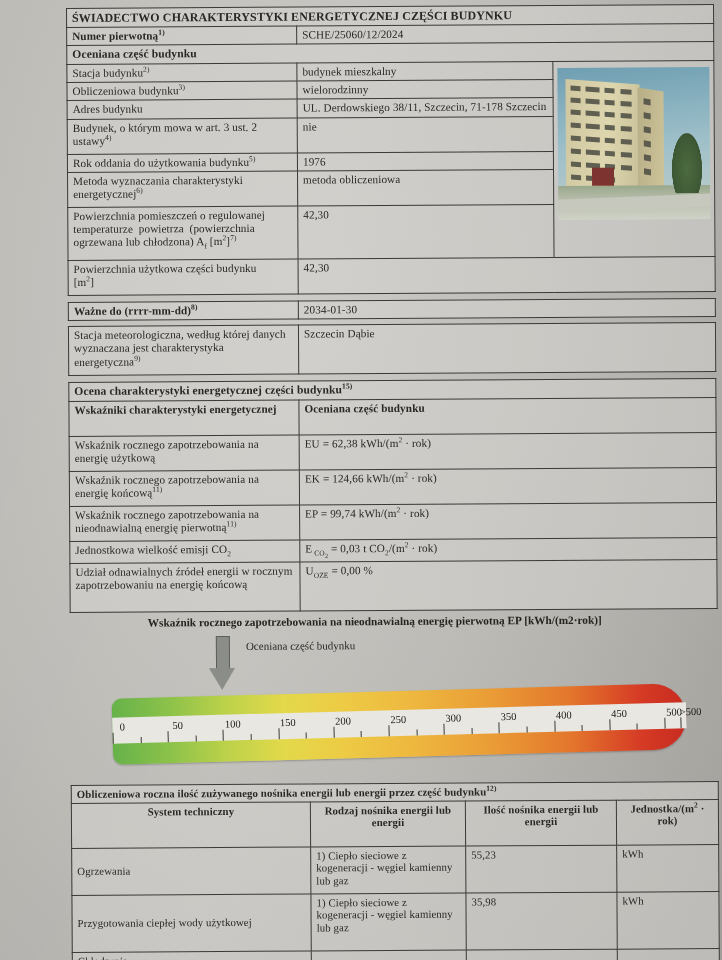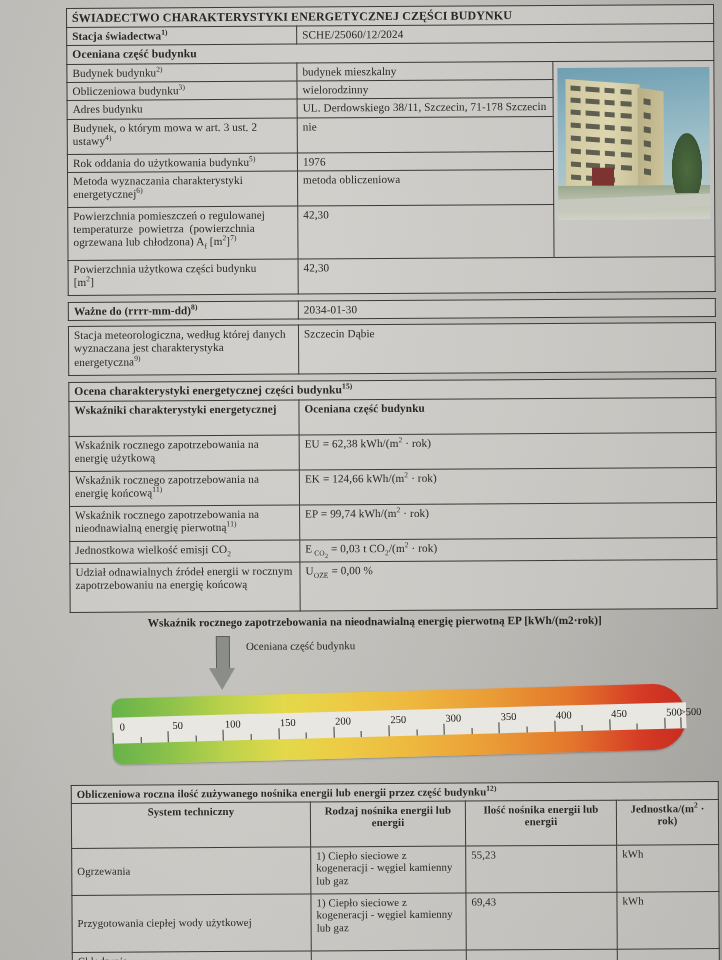--- a/index.html
+++ b/index.html
@@ -106,29 +106,29 @@
 <div id="sheet"></div>
 
 <div id="page">
 
   <table>
     <tbody>
         <tr>
       <td colspan="3" class="b" style="font-size:12px;">ŚWIADECTWO CHARAKTERYSTYKI ENERGETYCZNEJ CZĘŚCI BUDYNKU</td>
     </tr>
     <tr>
-      <td class="lbl b"><span>Stacja świadectwa</span><sup>1)</sup></td>
+      <td class="lbl b"><span>Numer pierwotną</span><sup>1)</sup></td>
       <td colspan="2">SCHE/25060/12/2024</td>
     </tr>
     <tr class="sec-head">
       <td colspan="3">Oceniana część budynku</td>
     </tr>
 
     <tr>
-      <td class="lbl"><span>Budynek budynku</span><sup>2)</sup></td>
+      <td class="lbl"><span>Stacja budynku</span><sup>2)</sup></td>
       <td>budynek mieszkalny</td>
       <td class="photo-cell" rowspan="7">
         <div class="photo">
           <div class="ph-sky"></div>
           <div class="ph-block">
             <div class="ph-win" style="left:5px;top:6px;width:10px;height:5px;"></div>
             <div class="ph-win" style="left:20px;top:6px;width:14px;height:5px;"></div>
             <div class="ph-win" style="left:39px;top:6px;width:10px;height:5px;"></div>
             <div class="ph-win" style="left:55px;top:6px;width:11px;height:5px;"></div>
             <div class="ph-win" style="left:5px;top:18px;width:10px;height:5px;"></div>
@@ -315,21 +315,21 @@
     </tr>
     <tr>
       <td style="height:42px;vertical-align:middle;">Ogrzewania</td>
       <td>1) Ciepło sieciowe z kogeneracji - węgiel kamienny lub gaz</td>
       <td>55,23</td>
       <td>kWh</td>
     </tr>
     <tr>
       <td style="height:52px;vertical-align:middle;">Przygotowania ciepłej wody użytkowej</td>
       <td>1) Ciepło sieciowe z kogeneracji - węgiel kamienny lub gaz</td>
-      <td>69,43</td>
+      <td>35,98</td>
       <td>kWh</td>
     </tr>
     <tr>
       <td style="height:18px;">Chłodzenia</td>
       <td></td>
       <td></td>
       <td></td>
     </tr>
 
   </tbody>

